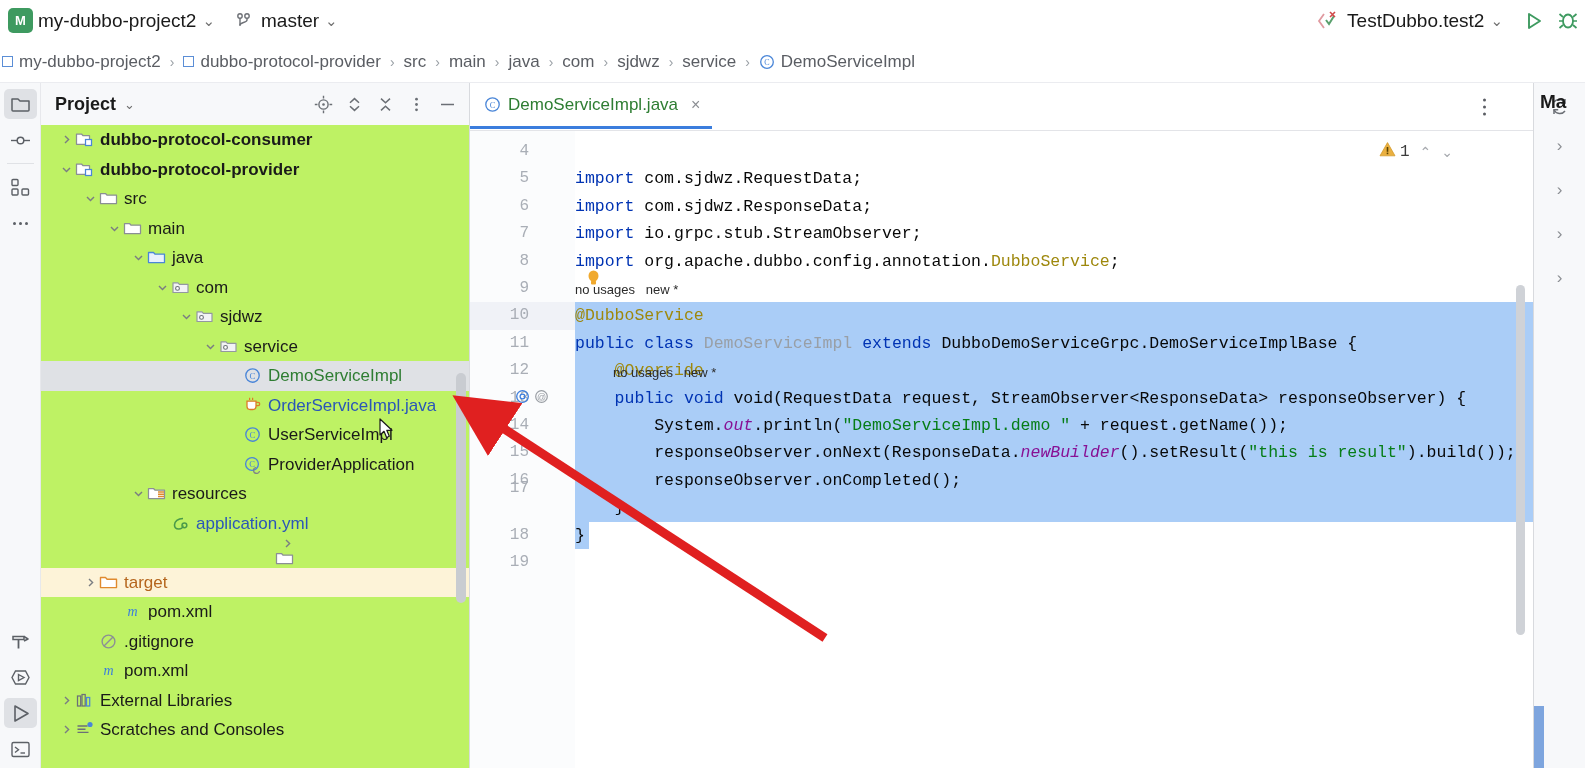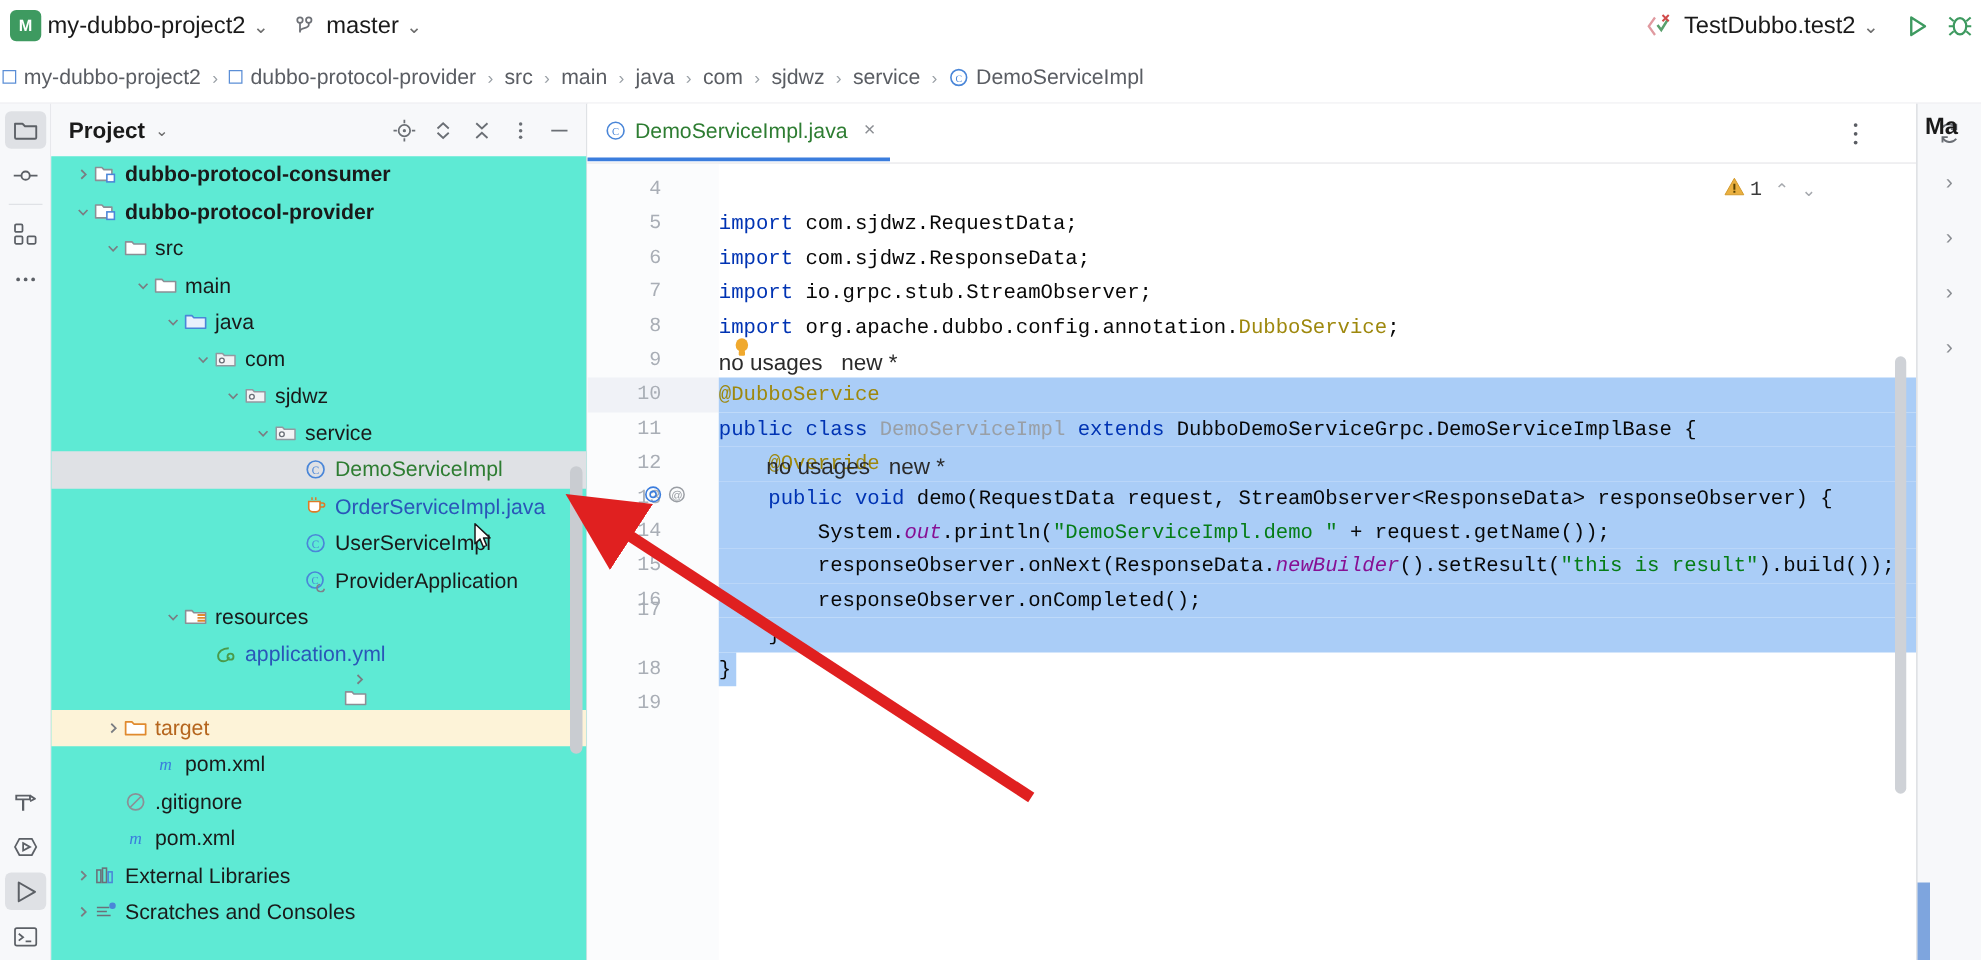--- a/index.html
+++ b/index.html
@@ -62,21 +62,21 @@
   .project-panel {
     position:absolute; left:41px; top:83px; width:429px; height:685px;
     background:#f7f8fa; border-right:1px solid #d8dade;
   }
   .pp-header { height:42px; display:flex; align-items:center; padding:0 8px 0 14px; }
   .pp-title { font-size:18px; font-weight:bold; color:#1a1a1a; }
   .pp-title-chev { color:#6e6e6e; font-size:13px; margin-left:8px; }
   .pp-tools { margin-left:auto; display:flex; align-items:center; gap:3px; }
   .pp-tool { width:28px; height:28px; display:flex; align-items:center; justify-content:center; border-radius:4px; }
 
-  .tree { position:absolute; top:42px; left:0; right:0; bottom:0; overflow:hidden; background:#5eead4; }
+  .tree { position:absolute; top:42px; left:0; right:0; bottom:0; overflow:hidden; background:#bef264; }
   .trow {
     height:29.5px; display:flex; align-items:center; white-space:nowrap;
     font-size:17px; color:#1a1a1a; position:relative;
   }
   .trow.sel { background:#dfe1e5; }
   .trow.hl { background:#fdf3d8; }
   .tarrow { width:18px; display:flex; align-items:center; justify-content:center; flex:0 0 auto; color:#7a7d82; }
   .ticon { width:19px; height:19px; margin-right:6px; flex:0 0 auto; display:flex; align-items:center; justify-content:center; }
   .tlabel { line-height:1; }
   .tlabel.bold { font-weight:bold; }
@@ -114,21 +114,21 @@
 
   .code { position:absolute; left:105px; top:0; width:958px; height:637px; }
   .cline {
     position:absolute; left:0; height:27.4px; line-height:27.4px;
     font-family:"Liberation Mono", monospace; font-size:16.5px; color:#1a1a1a;
     white-space:pre;
   }
   .selbg { position:absolute; background:#aacdf7; }
   .hintline {
     position:absolute; left:0; height:26px; line-height:26px;
-    font-family:"Liberation Sans", sans-serif; font-size:18px; color:#2b2b2b;
+    font-family:"Liberation Sans", sans-serif; font-size:13px; color:#2b2b2b;
     white-space:pre;
   }
   .kw { color:#0033b3; }
   .str { color:#067d17; }
   .anno { color:#9e880d; }
   .cls-gray { color:#999fa6; }
   .ital { font-style:italic; color:#871094; }
   .plain { color:#080808; }
 
   .warn-widget { position:absolute; right:80px; top:10px; display:flex; align-items:center; gap:4px; }
@@ -656,21 +656,21 @@
           <div class="selbg" style="left: 0px; width: 958px; top: 363.2px; height: 27.4px;"></div>
           <div class="selbg" style="left: 0px; width: 14px; top: 390.6px; height: 27.4px;"></div>
           <div class="cline" style="top: 34.4px;"><span class="kw">import </span><span class="plain">com.sjdwz.RequestData;</span></div>
           <div class="cline" style="top: 61.8px;"><span class="kw">import </span><span class="plain">com.sjdwz.ResponseData;</span></div>
           <div class="cline" style="top: 89.2px;"><span class="kw">import </span><span class="plain">io.grpc.stub.StreamObserver;</span></div>
           <div class="cline" style="top: 116.6px;"><span class="kw">import </span><span class="plain">org.apache.dubbo.config.annotation.</span><span class="anno">DubboService</span><span class="plain">;</span></div>
           <div class="cline" style="top: 144px;"></div>
           <div class="cline" style="top: 171.4px; text-align: right;"><span class="anno">@DubboService</span></div>
           <div class="cline" style="top: 198.8px;"><span class="kw">public class </span><span class="cls-gray">DemoServiceImpl</span><span class="plain"> </span><span class="kw">extends</span><span class="plain"> DubboDemoServiceGrpc.DemoServiceImplBase {</span></div>
           <div class="cline" style="top: 226.2px;"><span class="anno">    @Override</span></div>
-          <div class="cline" style="top: 253.6px;"><span class="plain">    </span><span class="kw">public void </span><span class="plain">demo</span><span class="plain">(RequestData request, StreamObserver&lt;ResponseData&gt; responseObserver) {</span></div>
+          <div class="cline" style="top: 253.6px;"><span class="plain">    </span><span class="kw">public void </span><span class="plain">void</span><span class="plain">(RequestData request, StreamObserver&lt;ResponseData&gt; responseObserver) {</span></div>
           <div class="cline" style="top: 281px;"><span class="plain">        System.</span><span class="ital">out</span><span class="plain">.println(</span><span class="str">"DemoServiceImpl.demo "</span><span class="plain"> + request.getName());</span></div>
           <div class="cline" style="top: 308.4px;"><span class="plain">        responseObserver.onNext(ResponseData.</span><span class="ital">newBuilder</span><span class="plain">().setResult(</span><span class="str">"this is result"</span><span class="plain">).build());</span></div>
           <div class="cline" style="top: 335.8px;"><span class="plain">        responseObserver.onCompleted();</span></div>
           <div class="cline" style="top: 363.2px;"><span class="plain">    }</span></div>
           <div class="cline" style="top: 390.6px;"><span class="plain">}</span></div>
           <div class="cline" style="top: 418px;"></div>
           <div class="hintline" style="left: 0px; top: 146.4px;">no usages   new *</div>
           <div style="position: absolute; left: 12px; top: 139.4px;"><svg width="13" height="17" viewBox="0 0 13 17">
               <ellipse cx="6.5" cy="6" rx="5" ry="5.5" fill="#f0a92e"></ellipse>
               <rect x="4" y="10.5" width="5" height="4" rx="1" fill="#f0a92e"></rect>

